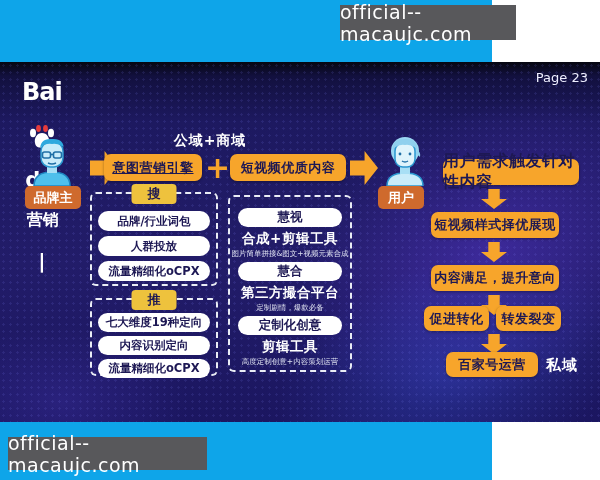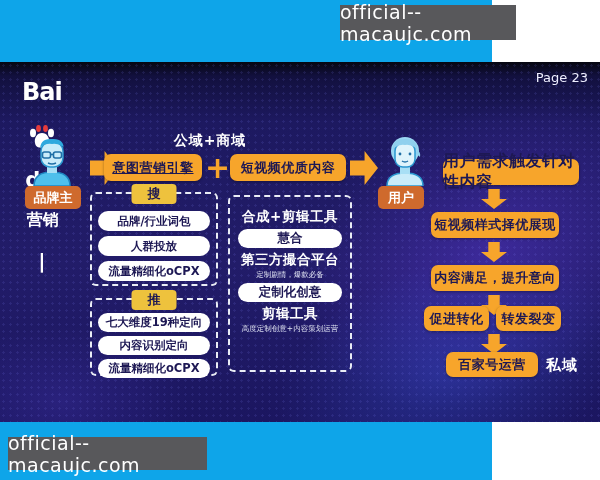--- a/index.html
+++ b/index.html
@@ -162,21 +162,23 @@
       <div class="dtab">推</div>
       <div class="dbox-col">
         <div class="pill">七大维度19种定向</div>
         <div class="pill">内容识别定向</div>
         <div class="pill">流量精细化oCPX</div>
       </div>
     </div>
 
     <div class="dbox cbox" style="left:228px; top:133px; width:124px; height:177px;">
       <div class="dbox-col">
+        <div class="pill">慧视</div>
         <div class="cline1">合成+剪辑工具</div>
+        <div class="cline2">图片简单拼接&amp;图文+视频元素合成</div>
         <div class="pill">慧合</div>
         <div class="cline1">第三方撮合平台</div>
         <div class="cline2">定制剧情，爆款必备</div>
         <div class="pill">定制化创意</div>
         <div class="cline1">剪辑工具</div>
         <div class="cline2">高度定制创意+内容策划运营</div>
       </div>
     </div>
 
     <div class="obtn" style="left:427px; top:97px; width:136px; height:26px; font-size:16px;margin-left:16px;">用户需求触发针对性内容</div>

